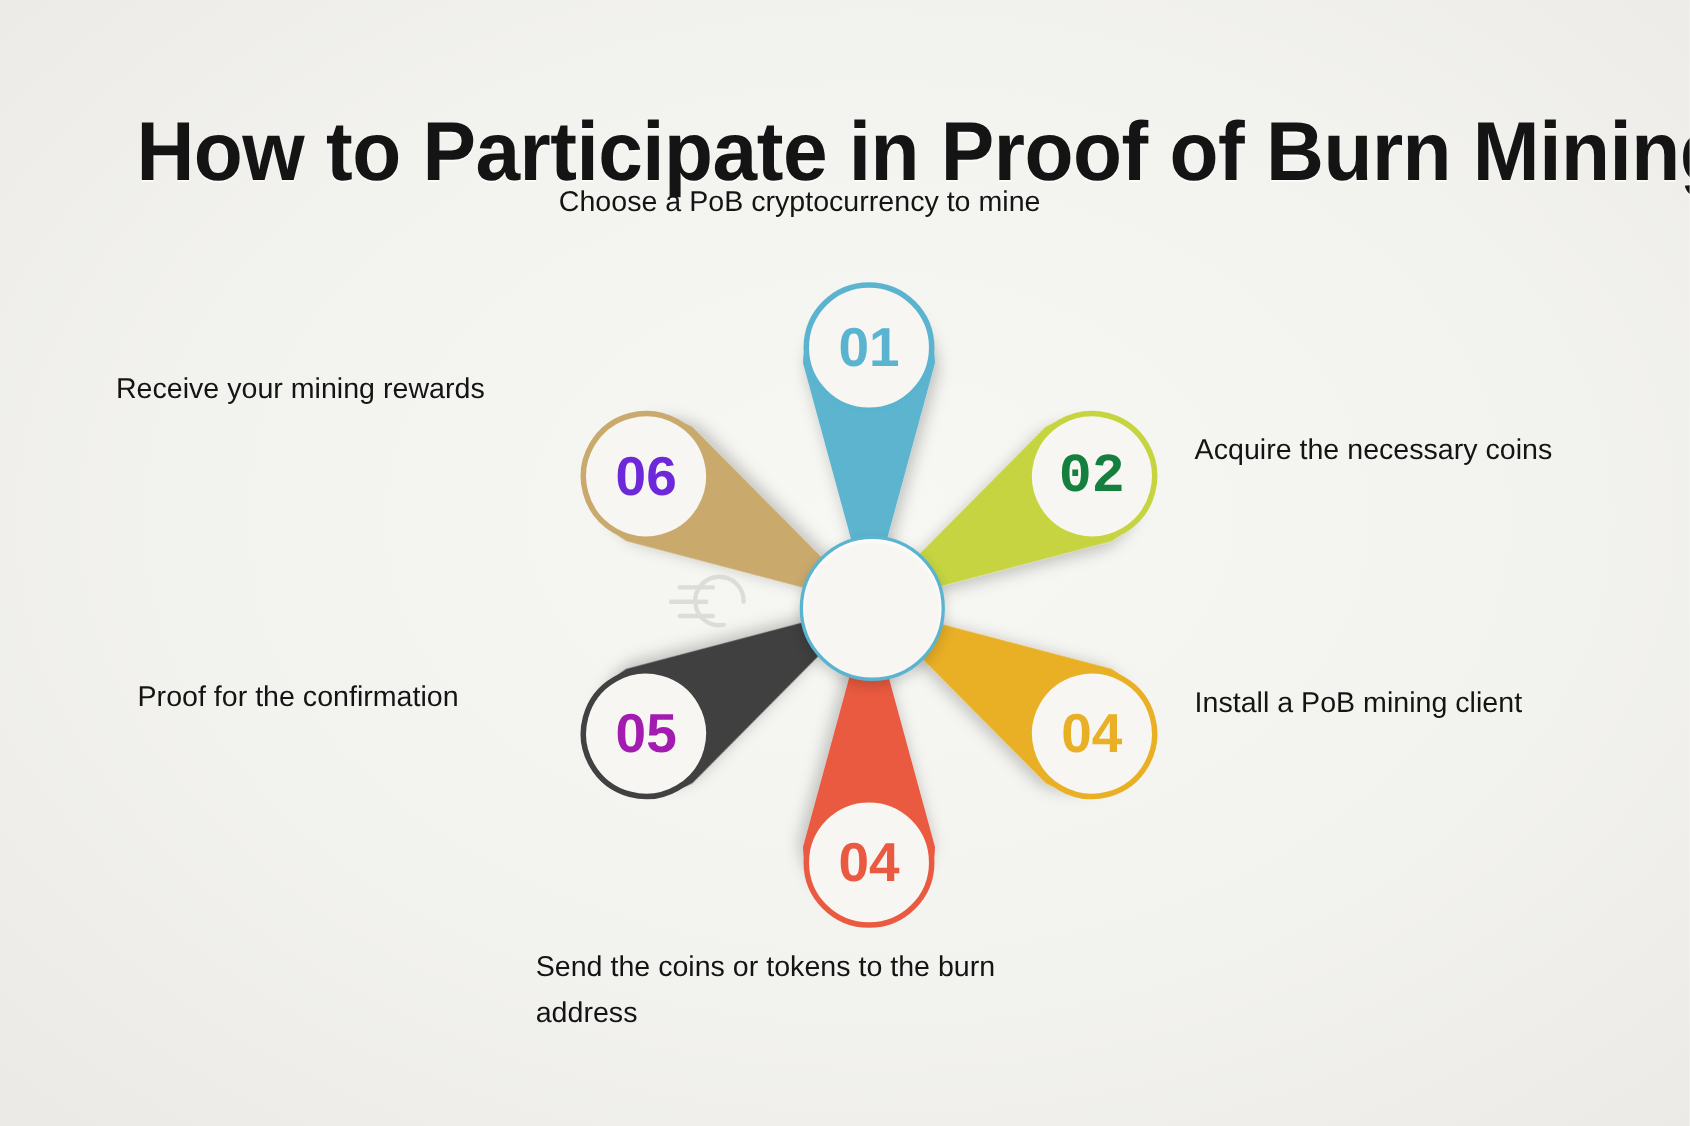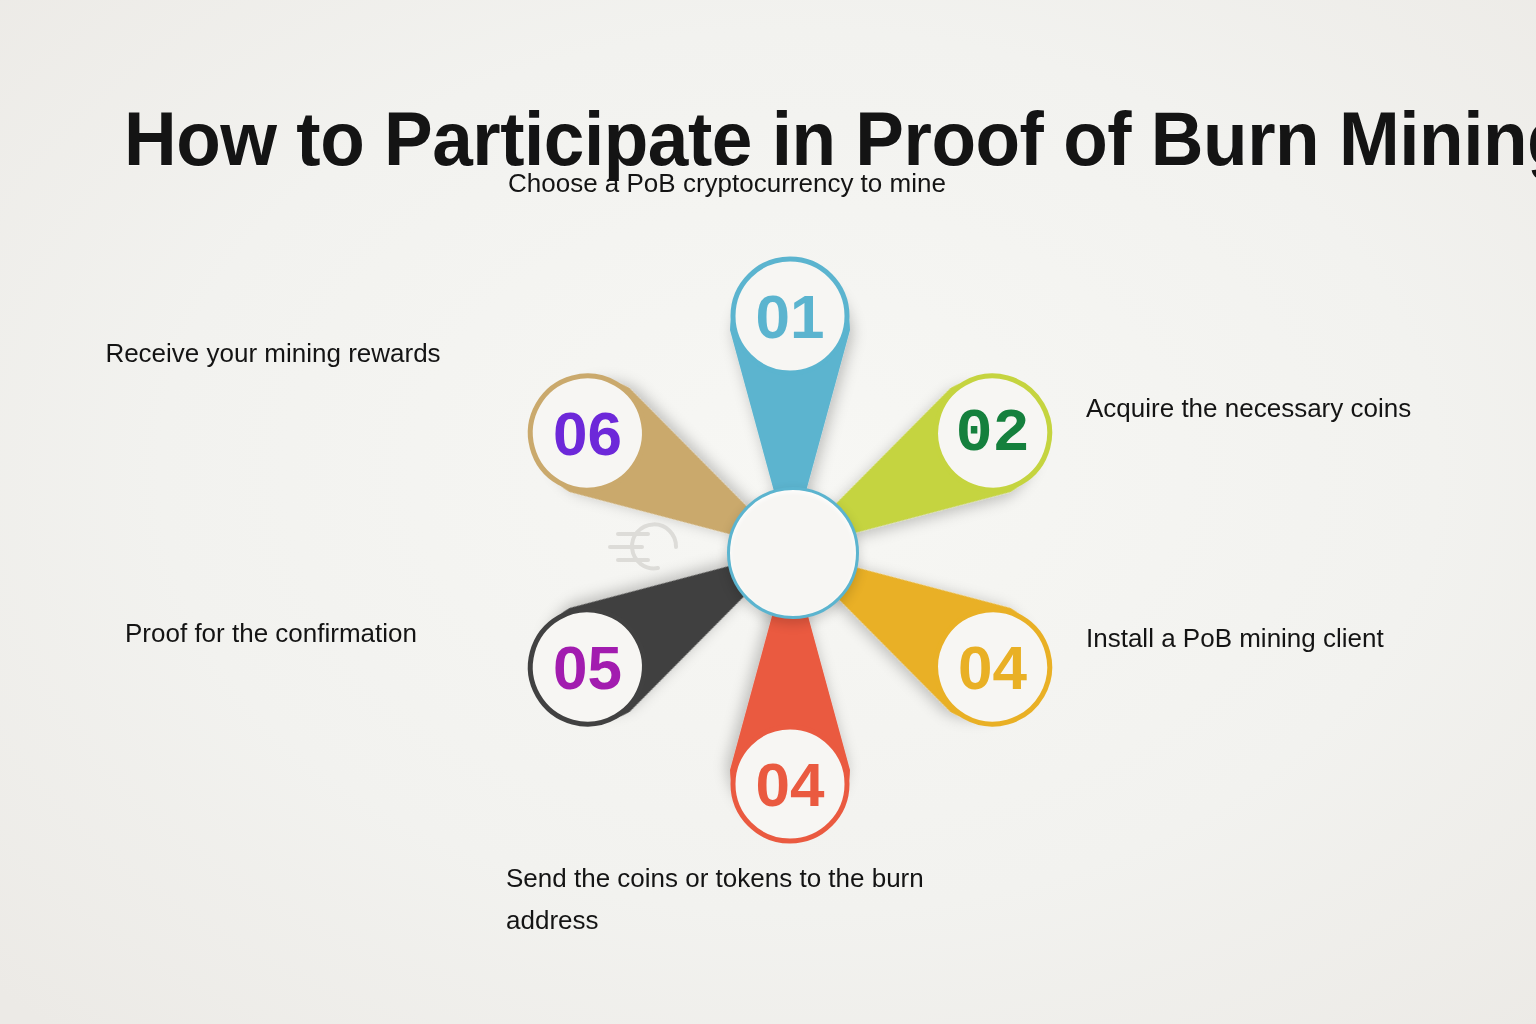--- a/index.html
+++ b/index.html
@@ -70,21 +70,21 @@
   }
   .petal-num {
     position: absolute;
     left: -66px;
     top: -66px;
     width: 132px;
     height: 132px;
     display: flex;
     align-items: center;
     justify-content: center;
-    font-size: 62px;
+    font-size: 50px;
     font-weight: 700;
     letter-spacing: 0px;
     pointer-events: none;
   }
 
   #hub {
     position: absolute;
     left: -63px;
     top: -63px;
     width: 126px;
@@ -125,21 +125,21 @@
     font-weight: 400;
     white-space: pre-line;
   }
   .caption.right { text-align: left; }
   .caption.left  { text-align: center; }
   .caption.center{ text-align: left; }
 
   #cap-01 { left: 508px;  top: 162px; width: 660px; }
   #cap-02 { left: 1086px; top: 387px; width: 470px; }
   #cap-04 { left: 1086px; top: 617px; width: 470px; }
-  #cap-03 { left: 506px;  top: 857px; width: 600px; }
+  #cap-03 { left: 487px;  top: 857px; width: 600px; }
   #cap-05 { left: 36px;   top: 612px; width: 470px; }
   #cap-06 { left: 33px;   top: 332px; width: 480px; }
 </style>
 </head>
 <body>
 
 <div id="backdrop"></div>
 
 <h1 id="page-title">How to Participate in Proof of Burn Mining</h1>
 

